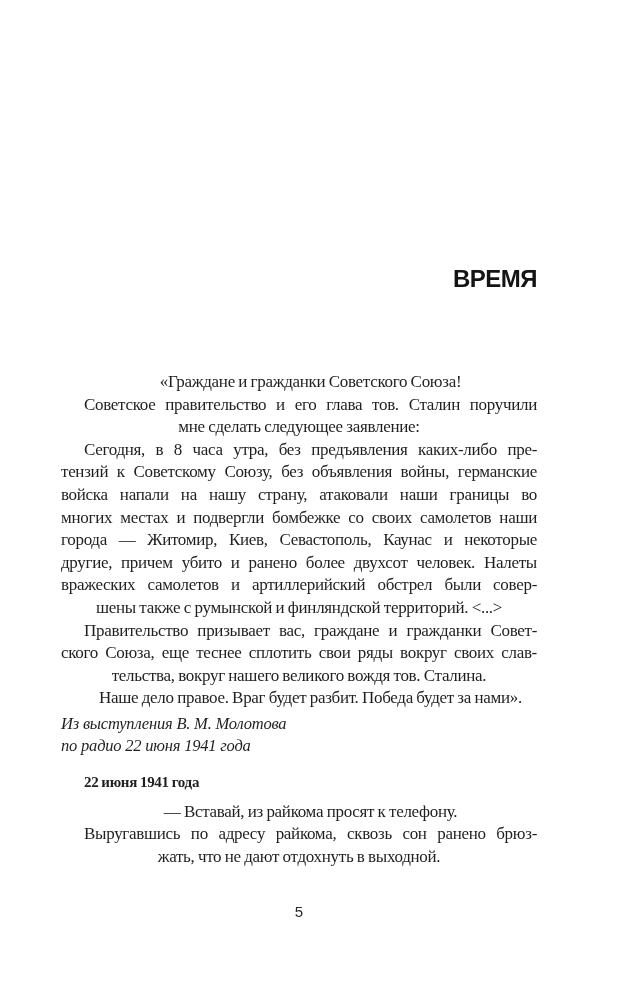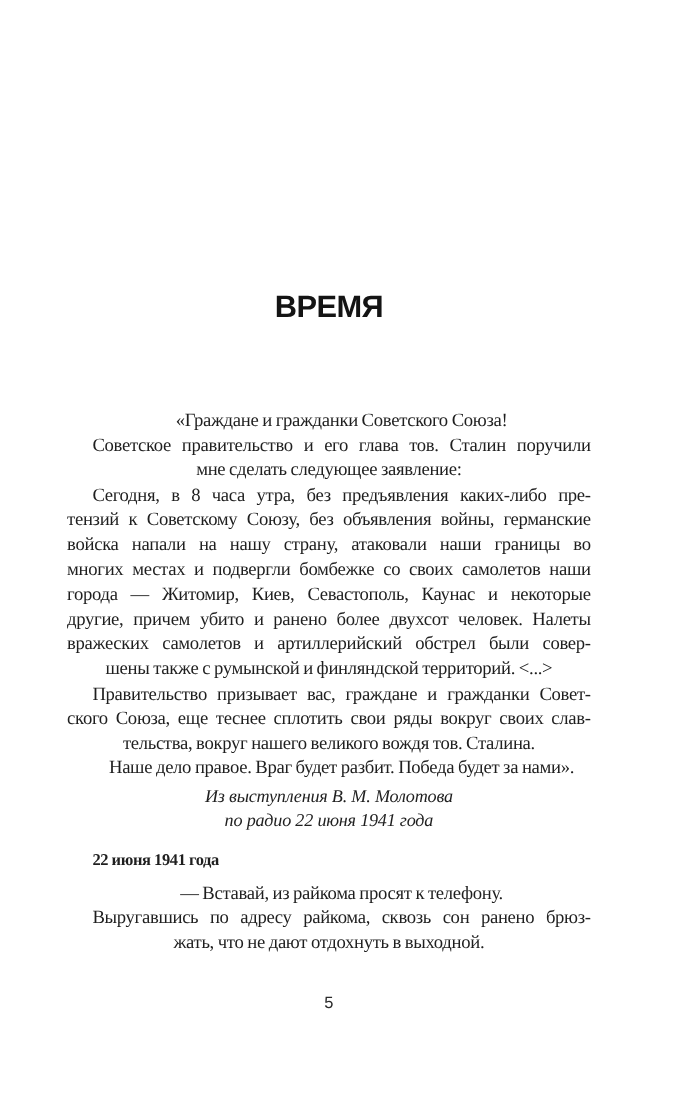--- a/index.html
+++ b/index.html
@@ -10,45 +10,45 @@
     background: #ffffff;
     color: #1f1f1f;
     font-family: "Liberation Serif", serif;
     overflow: hidden;
   }
   .chapter-title {
     position: absolute;
     top: 263px;
     left: 61px;
     width: 476px;
-    text-align: center;
+    text-align: right;
     font-family: "Liberation Sans", sans-serif;
     font-weight: 700;
     font-stretch: condensed;
-    font-size: 28px;
+    font-size: 24px;
     line-height: 31px;
     letter-spacing: -0.5px;
     color: #141414;
   }
   .text-column {
     position: absolute;
     top: 371px;
     left: 61px;
     width: 476px;
     font-size: 17px;
     line-height: 22.6px;
     letter-spacing: -0.3px;
     word-spacing: -0.5px;
   }
   .ln { text-align: center; }
   .ln.justify { text-align: justify; text-align-last: justify; }
   .ln.indent { text-indent: 23px; }
   .attribution {
     margin-top: 3px;
-    text-align: center;
+    text-align: left;
     font-style: italic;
     font-size: 16.5px;
     line-height: 22px;
     letter-spacing: -0.2px;
     word-spacing: 0;
   }
   .entry { margin-top: 14px; }
   .date-heading {
     font-weight: 700;
     text-indent: 23px;

